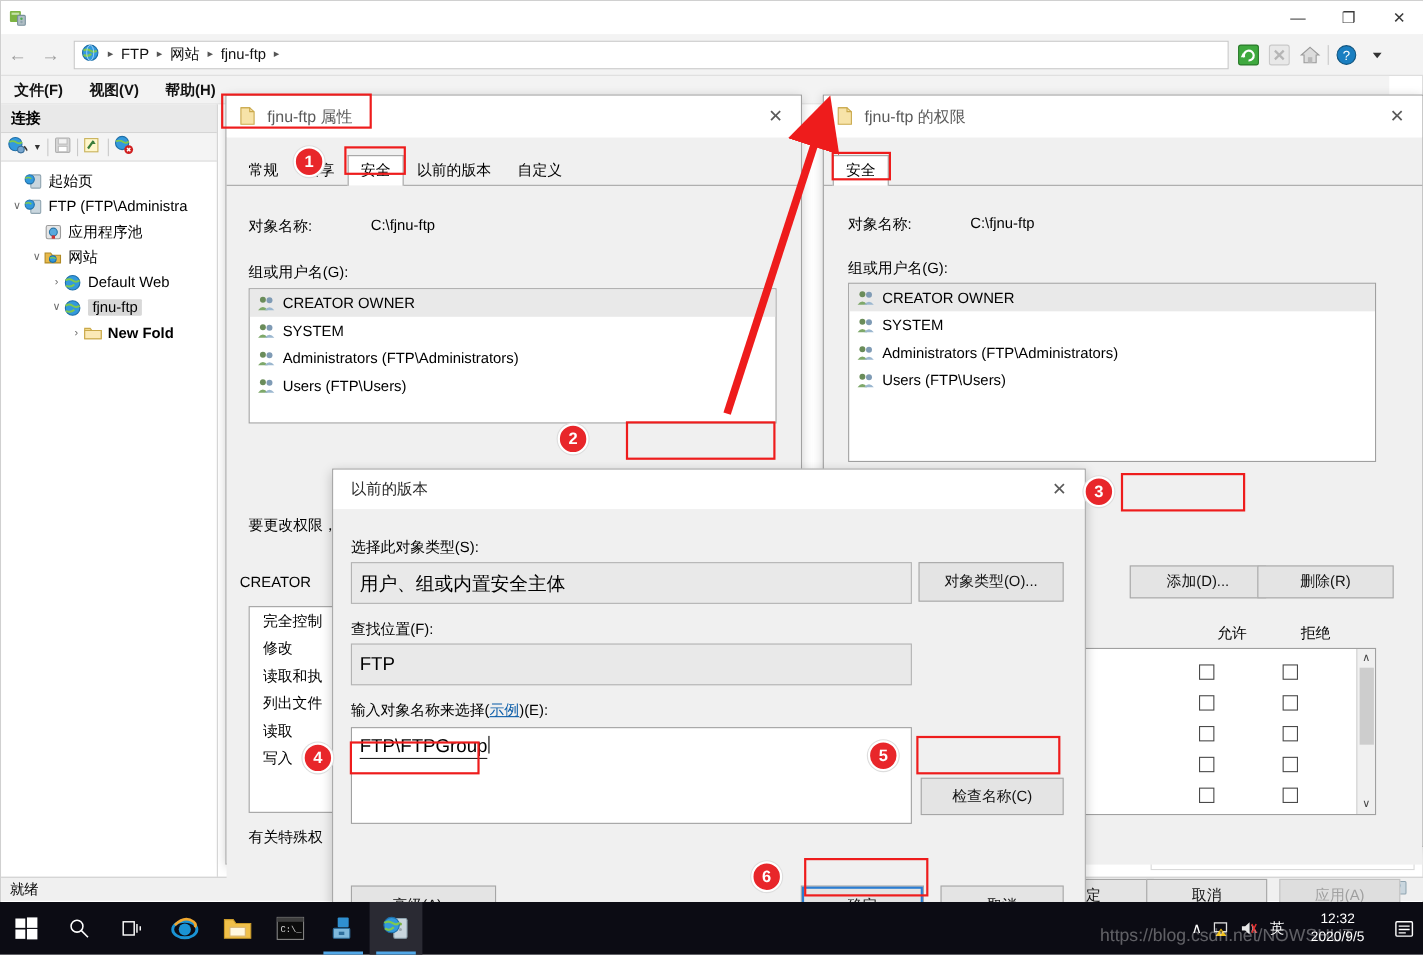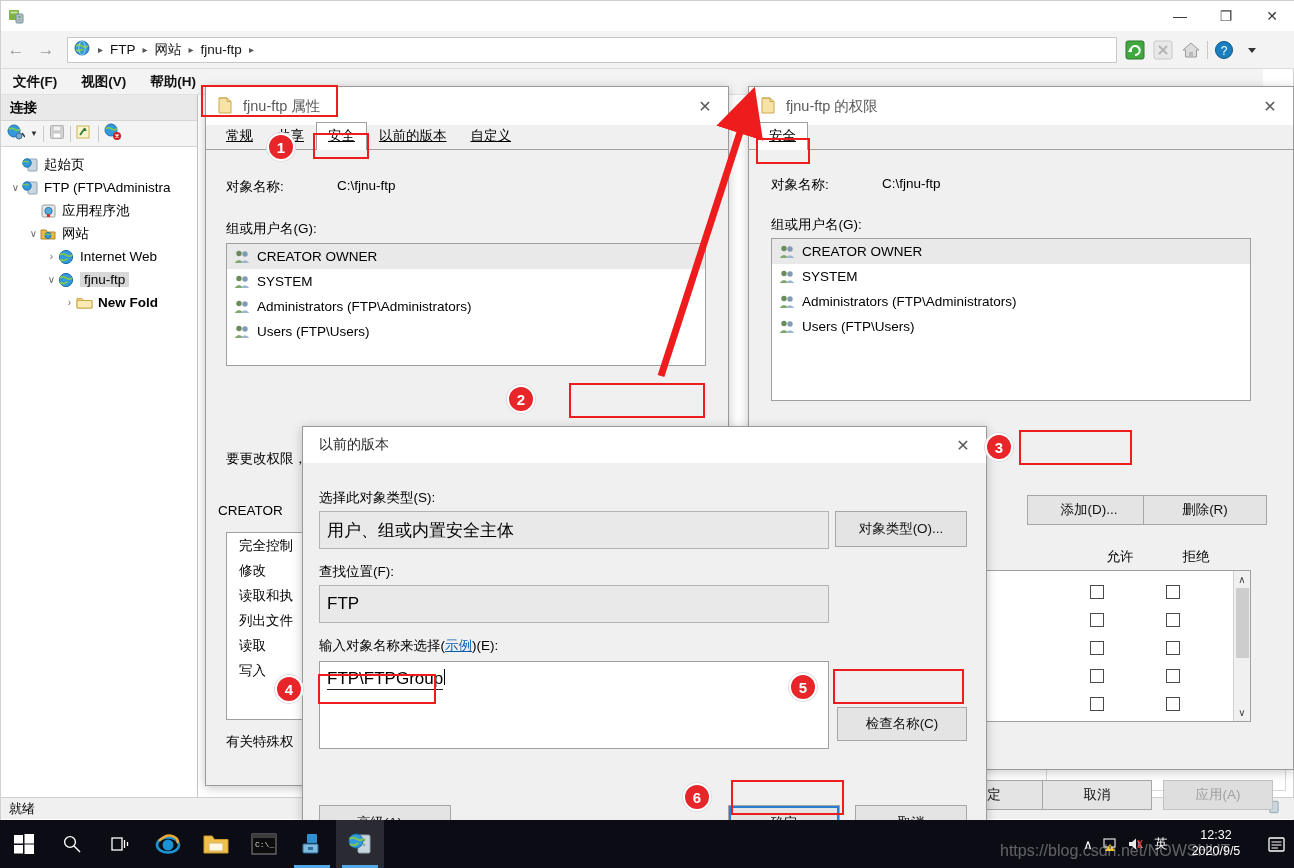--- a/index.html
+++ b/index.html
@@ -86,22 +86,22 @@
   .dialog { position: absolute; background: #f0f0f0; border: 1px solid #9a9a9a;
             box-shadow: 0 2px 10px rgba(0,0,0,0.22); }
   .dlg-title { height: 38px; background: #ffffff; display: flex; align-items: center;
                position: relative; }
   .dlg-title-icon { width: 16px; height: 18px; margin-left: 12px; margin-right: 9px; position: relative; }
   .dlg-title-text { font-size: 14.5px; color: #5a5a5a; }
   .dlg-close { position: absolute; right: 0; top: 0; width: 46px; height: 38px;
                display: flex; align-items: center; justify-content: center;
                color: #5a5a5a; font-size: 16px; }
 
-  .tabstrip { display: flex; align-items: flex-end; height: 25px; padding-left: 8px;
-              border-bottom: 1px solid #a0a0a0; background: #f0f0f0; text-decoration: underline; }
+  .tabstrip { display: flex; align-items: flex-end; height: 44px; padding-left: 8px;
+              border-bottom: 1px solid #a0a0a0; background: #f0f0f0; }
   .tab { padding: 4px 11px 5px 11px; font-size: 13.5px; border: 1px solid transparent;
          border-bottom: none; position: relative; top: 1px; }
   .tab.active { background: #fff; border-color: #a0a0a0; }
 
   .lbl { font-size: 13.5px; }
   .listbox { border: 1px solid #a0a0a0; background: #fff; overflow: hidden; }
   .lb-row { height: 25px; display: flex; align-items: center; padding-left: 7px; font-size: 13.5px; }
   .lb-row.sel { background: #e9e9e9; }
   .ug-icon { width: 17px; height: 15px; margin-right: 6px; position: relative; flex: 0 0 auto; }
 
@@ -297,21 +297,21 @@
           <span class="tnode-label">网站</span>
         </div>
         <div class="tree-node" style="padding-left:44px">
           <span class="tw">›</span>
           <span class="tnode-icon">
             <svg width="18" height="16" viewBox="0 0 18 16">
               <circle cx="8" cy="8" r="6.6" fill="#3399dd" stroke="#1e6fa8"></circle>
               <path d="M1.6 6 Q5 3.8 8 6 T14.4 6 M2 10.6 Q6 12.8 9.6 9.6" stroke="#7ec850" fill="none" stroke-width="1.8"></path>
             </svg>
           </span>
-          <span class="tnode-label">Internet Web</span>
+          <span class="tnode-label">Default Web</span>
         </div>
         <div class="tree-node" style="padding-left:44px">
           <span class="tw">∨</span>
           <span class="tnode-icon">
             <svg width="18" height="16" viewBox="0 0 18 16">
               <circle cx="8" cy="8" r="6.6" fill="#3399dd" stroke="#1e6fa8"></circle>
               <path d="M1.6 6 Q5 3.8 8 6 T14.4 6 M2 10.6 Q6 12.8 9.6 9.6" stroke="#7ec850" fill="none" stroke-width="1.8"></path>
             </svg>
           </span>
           <span class="tnode-label tnode-sel">fjnu-ftp</span>

